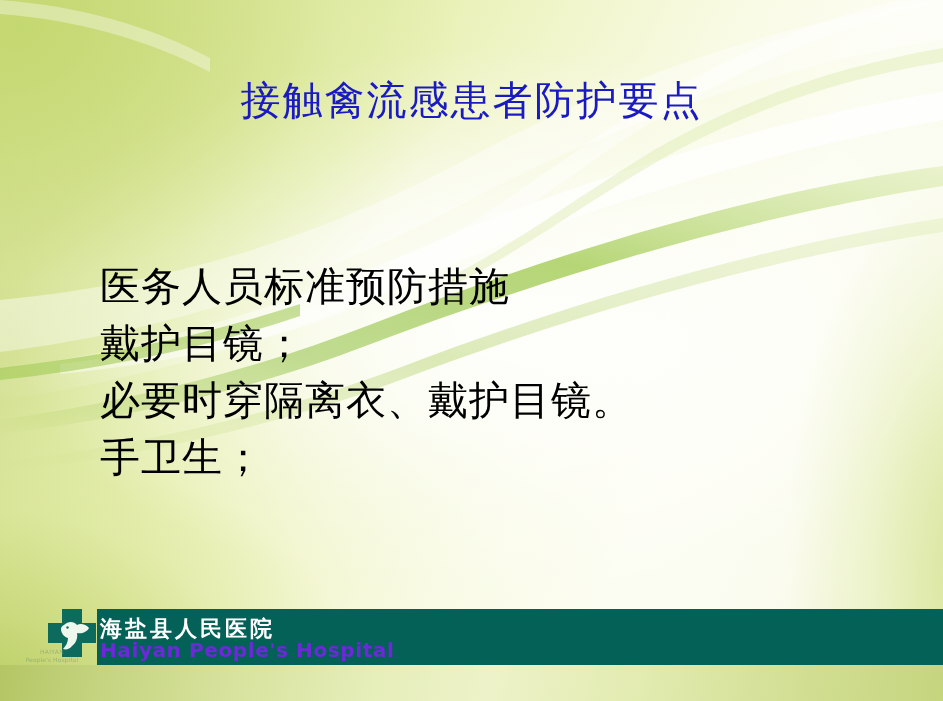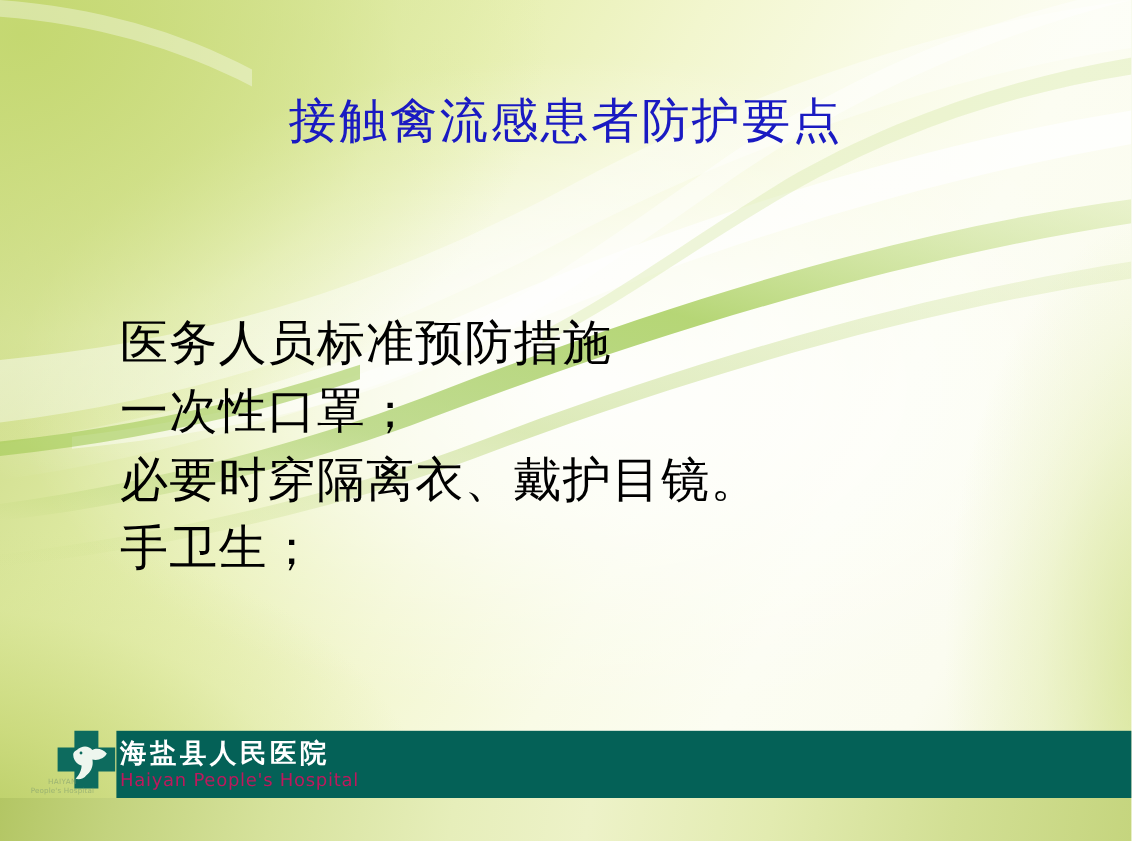--- a/index.html
+++ b/index.html
@@ -149,24 +149,24 @@
   .footer-cn {
     color:#ffffff;
     font-family:"DejaVu Sans", sans-serif;
     font-size:22px;
     font-weight:700;
     letter-spacing:3px;
     line-height:25px;
     white-space:nowrap;
   }
   .footer-en {
-    color:#be185d;
-    font-family:"DejaVu Sans", sans-serif;
-    font-size:15px;
-    font-weight:400;
+    color:#6d28d9;
+    font-family:"DejaVu Sans", sans-serif;
+    font-size:20px;
+    font-weight:700;
     letter-spacing:0.6px;
     line-height:18px;
     white-space:nowrap;
   }
   .logo-sub {
     position:absolute;
     left:24px; top:648px;
     width:56px;
     text-align:center;
     color:rgba(120,150,110,0.55);
@@ -236,21 +236,21 @@
                C 212,346 112,368 0,380 Z" fill="#9ac64a" opacity="0.55"></path>
 
       <path d="M 0,0 C 80,6 150,26 210,58 L 210,72 C 148,40 78,20 0,14 Z" fill="#ffffff" opacity="0.35"></path>
     </svg>
   </div>
 
   <div id="title">接触禽流感患者防护要点</div>
 
   <div id="body-block">
     <div class="body-line">医务人员标准预防措施</div>
-    <div class="body-line">一次性口罩；</div>
+    <div class="body-line">戴护目镜；</div>
     <div class="body-line">必要时穿隔离衣、戴护目镜。</div>
     <div class="body-line">手卫生；</div>
   </div>
 
   <div class="bg-bottom-strip"></div>
 
   <div id="footer">
     <div class="footer-bar"></div>
 
     <div class="footer-logo">

